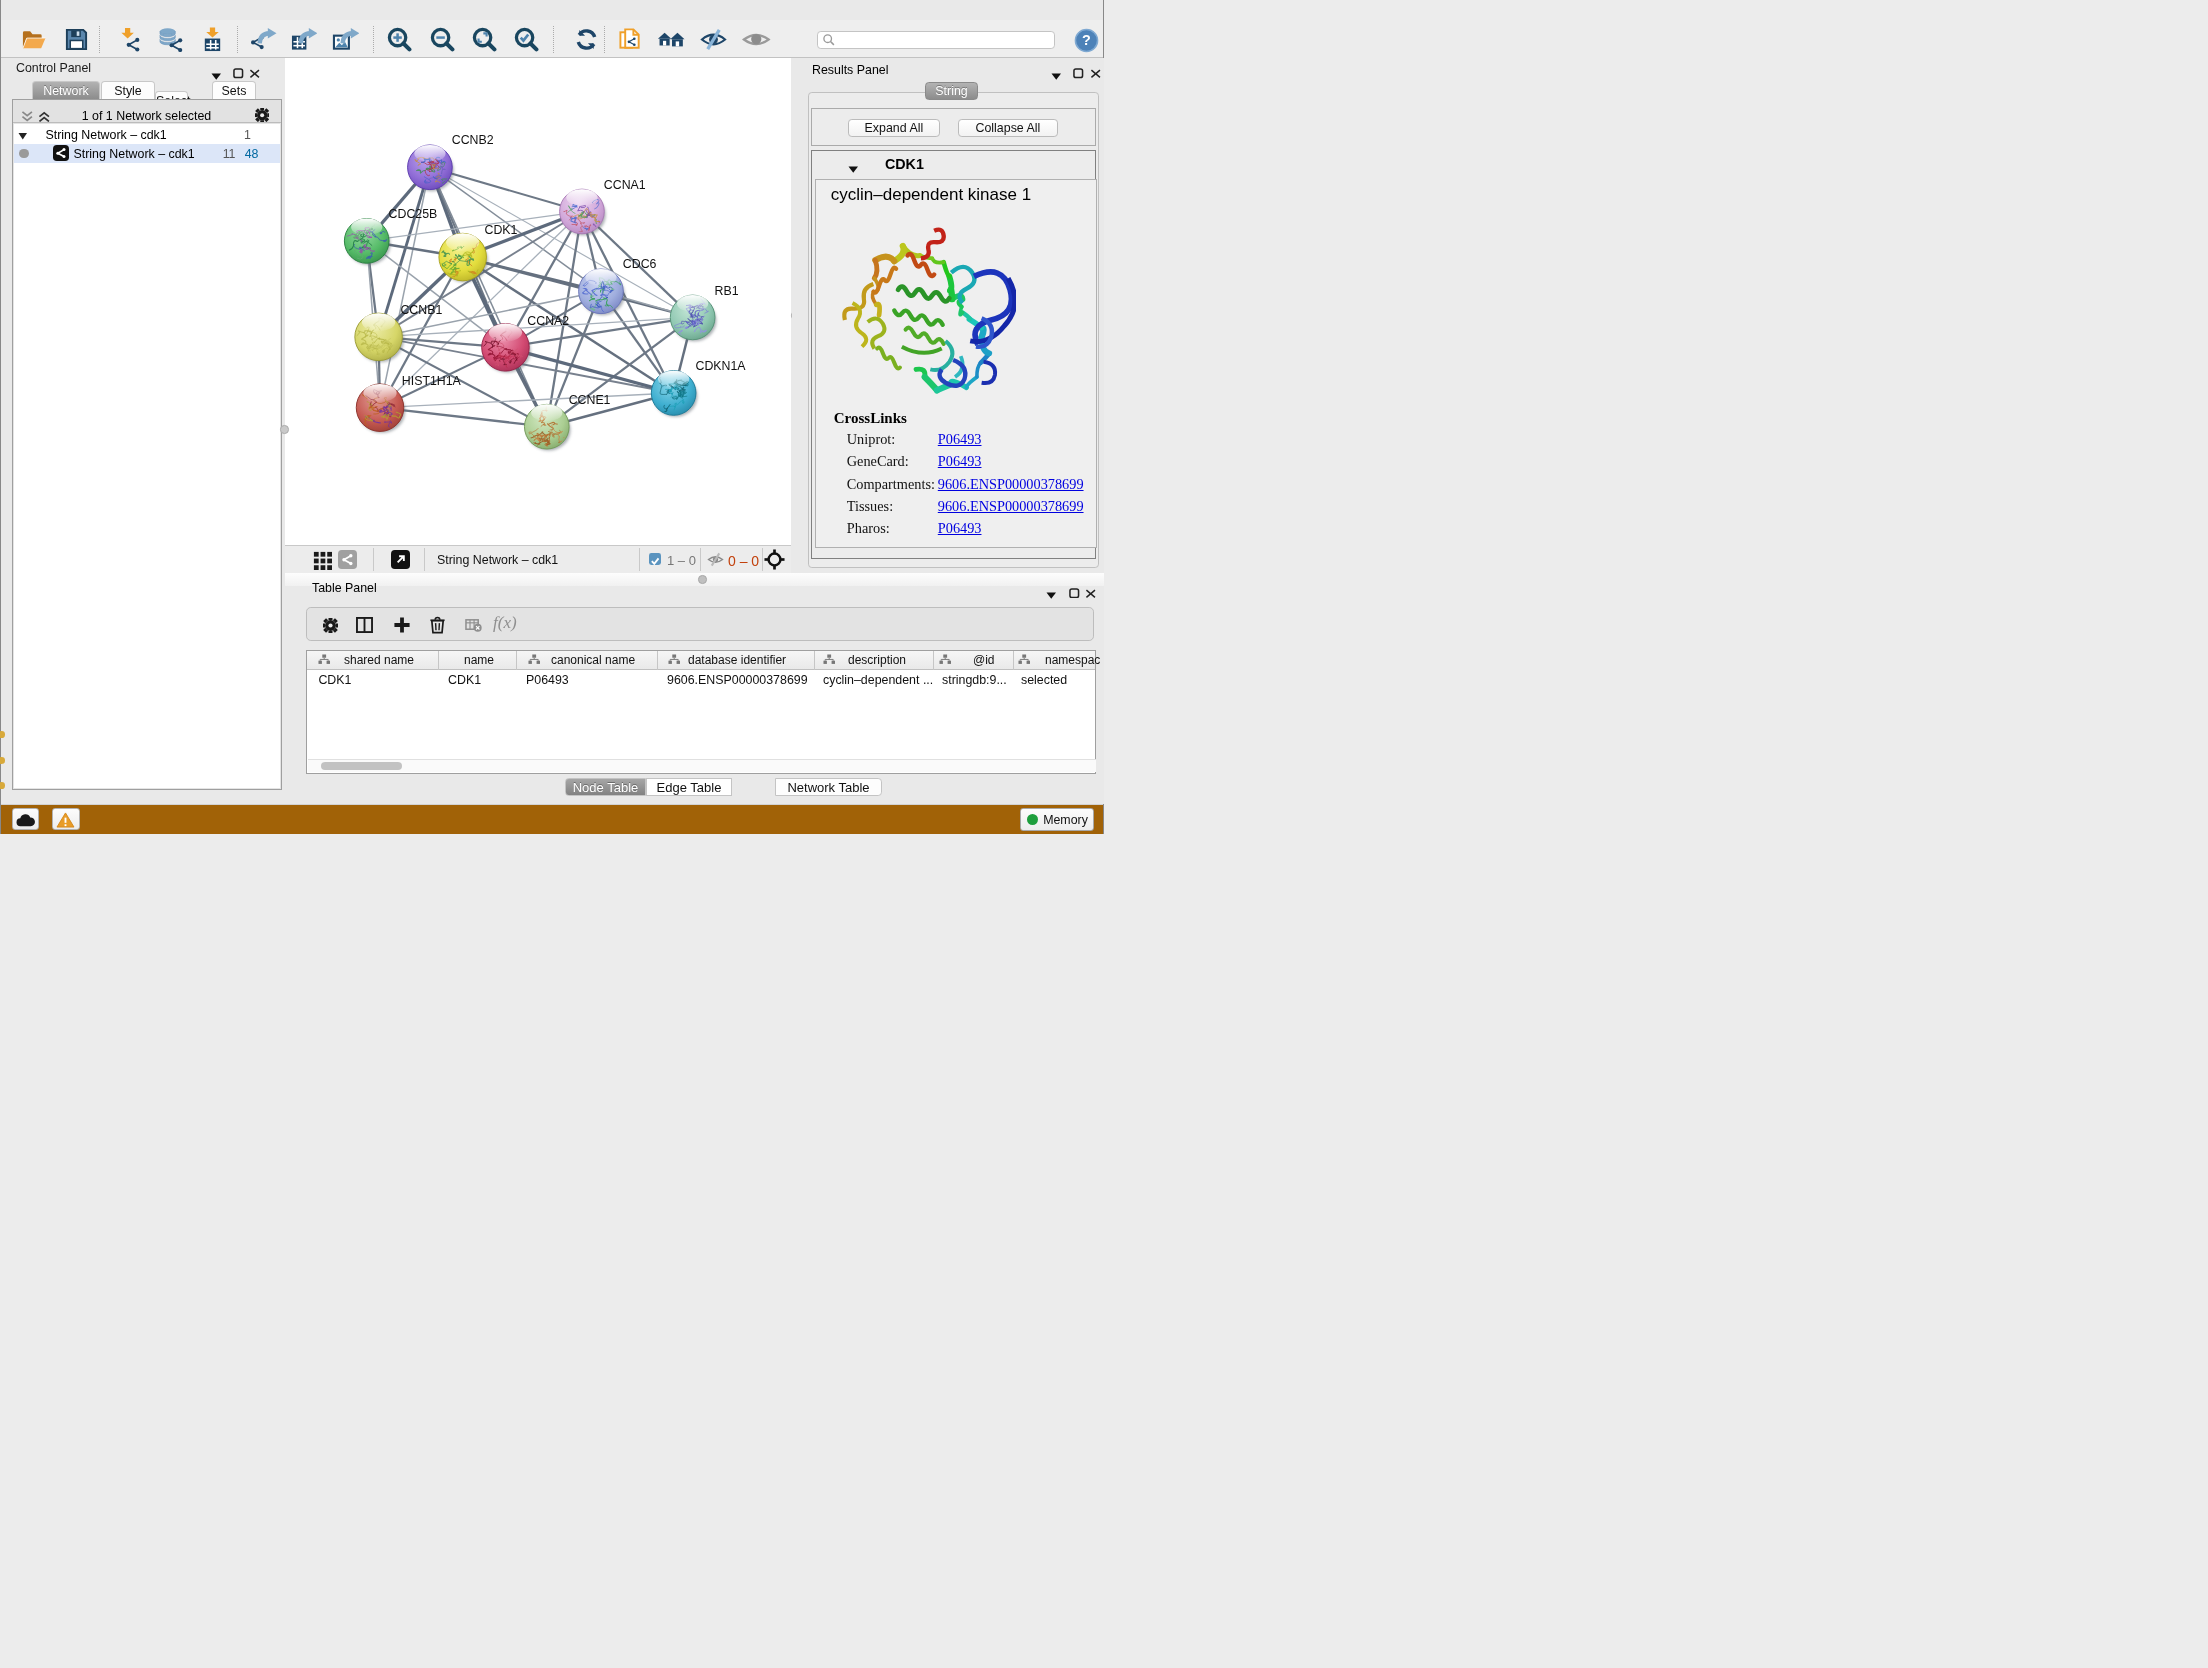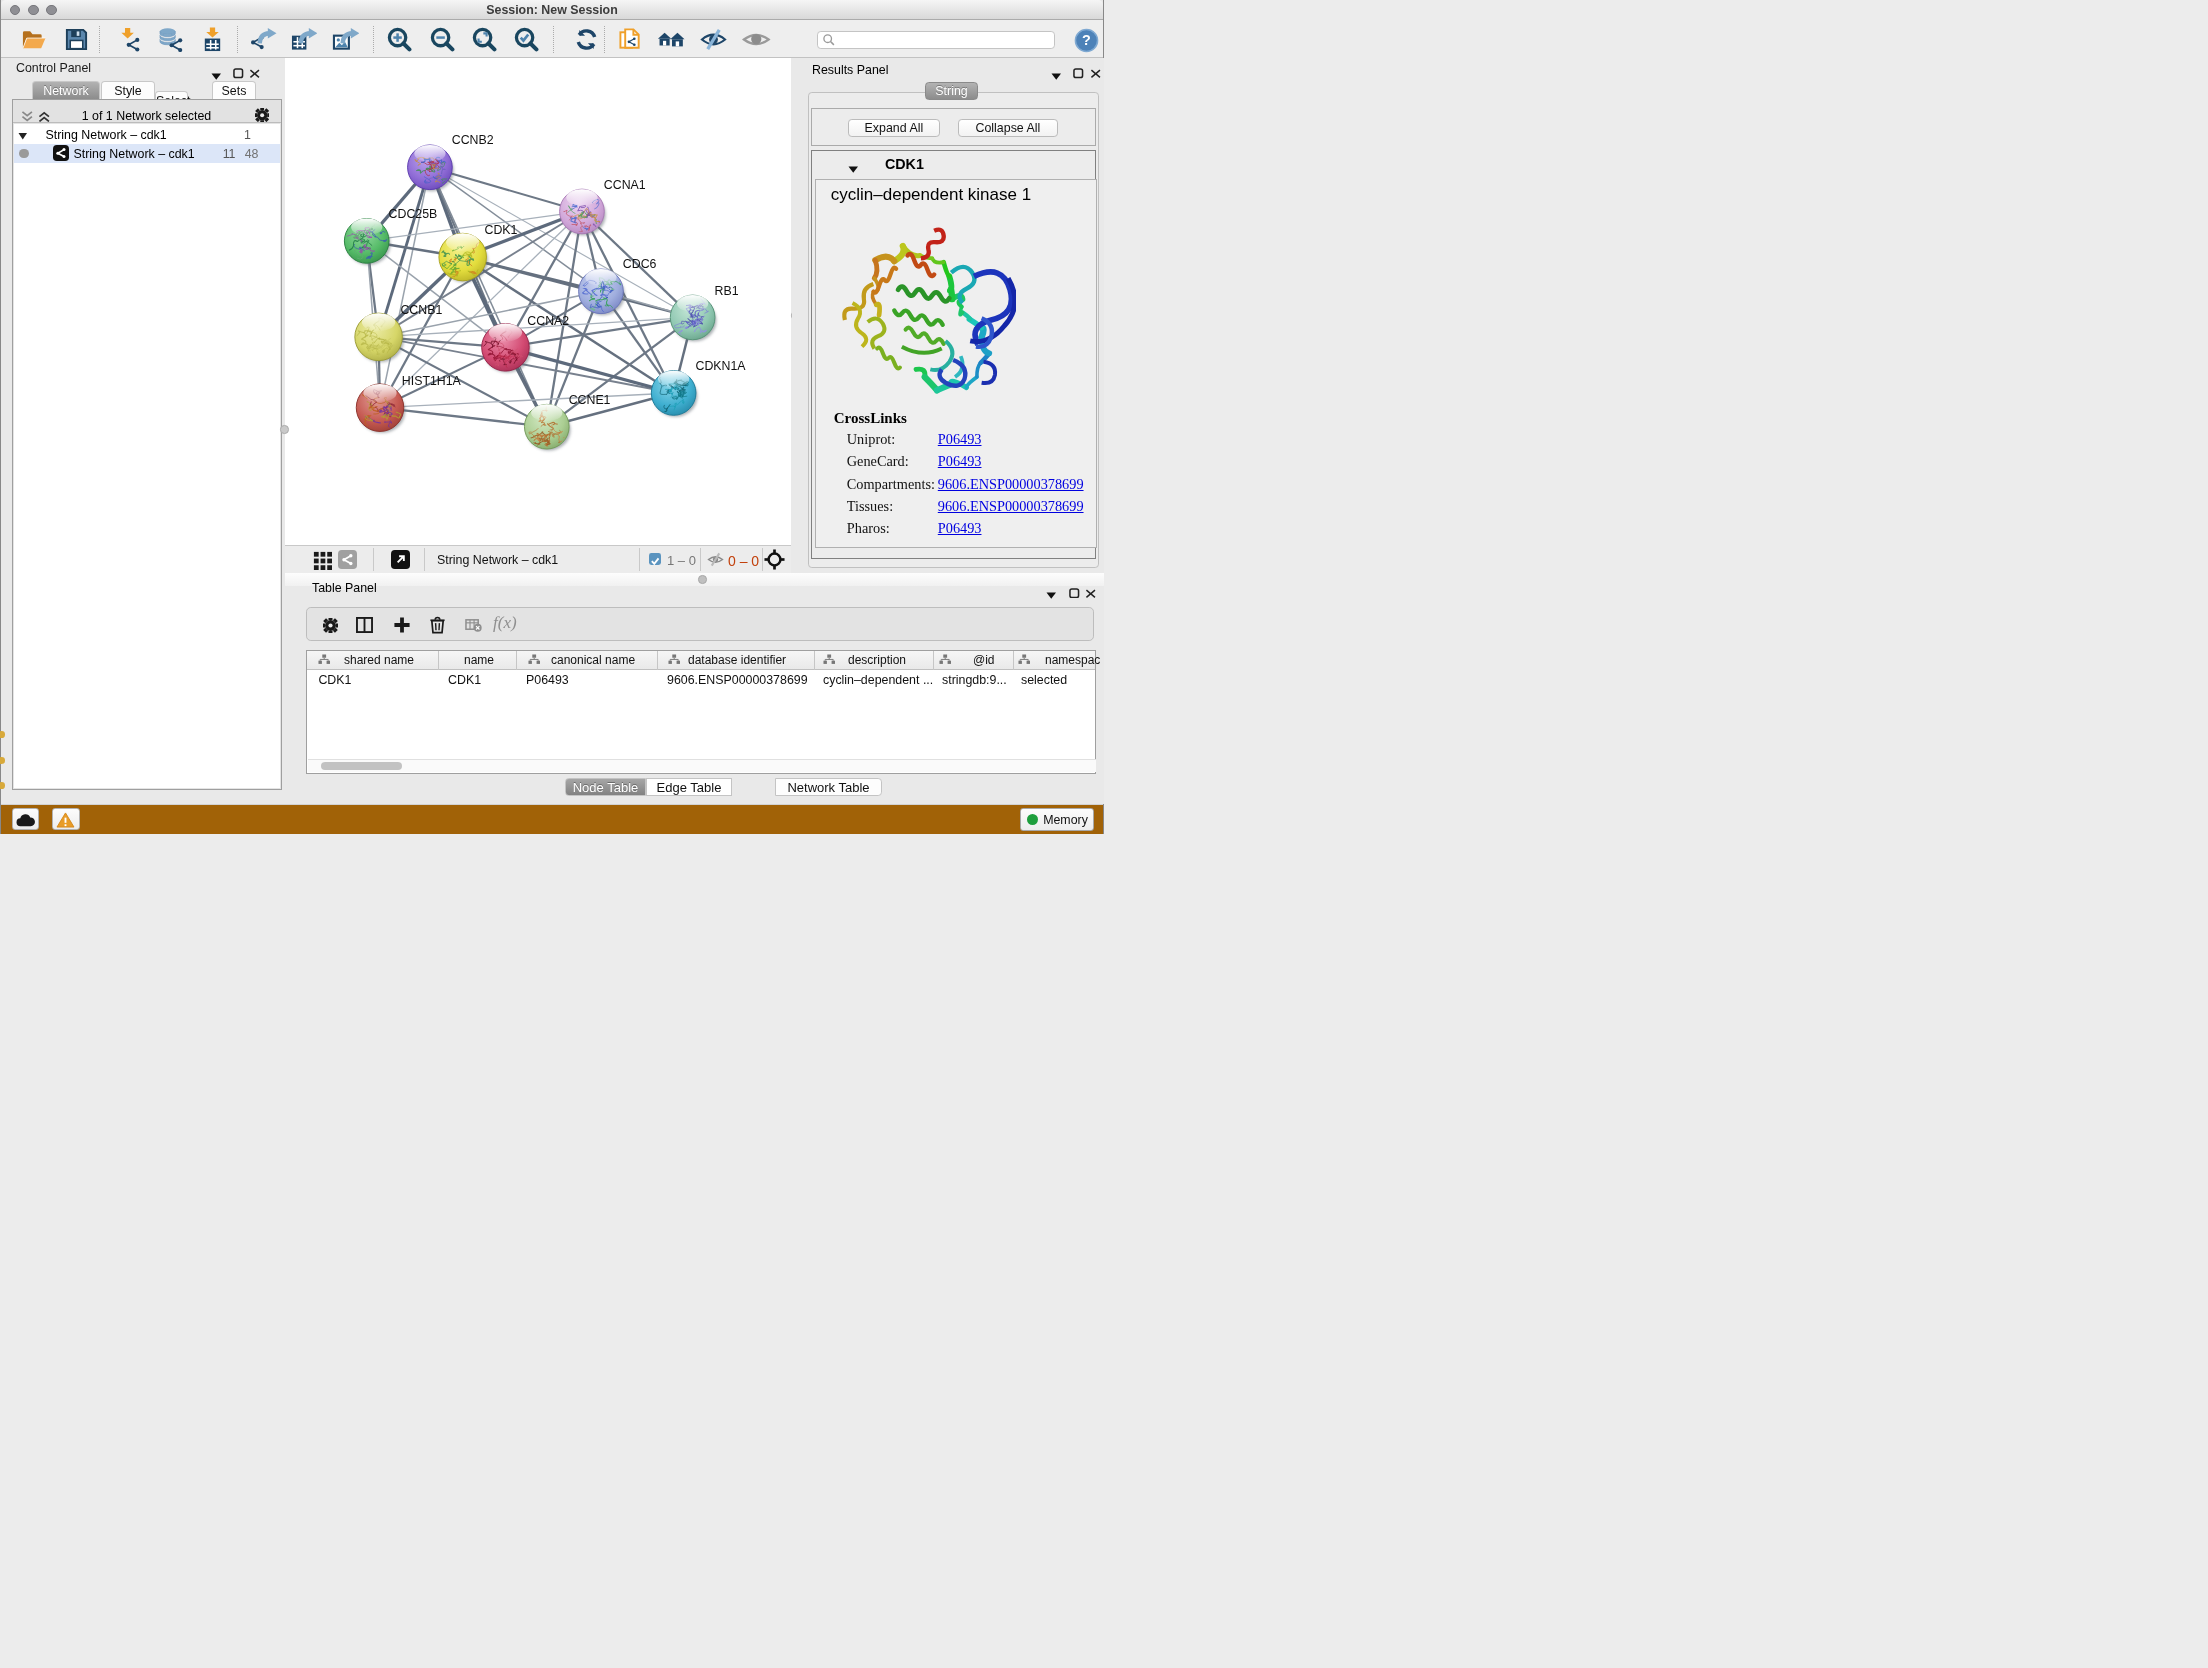--- a/index.html
+++ b/index.html
@@ -55,26 +55,20 @@
 #tp-thumb { position:absolute; left:13.3px; top:1.9px; width:81px; height:8.6px; background:#c2c2c2; border-radius:4.8px; }
 .btab { position:absolute; top:192px; height:18px; font-size:13px; text-align:center; line-height:17px; background:#fdfdfd; border:1px solid #c4c4c4; color:#111; }
 .btabsel { background:linear-gradient(#a6a6a6,#828282); color:#fff; text-shadow:0 -1px 0 #6a6a6a; }
 
 
 #status { position:absolute; left:0; top:804px; width:100%; height:30px; background:#a16207; border-top:1px solid #d2d2d2; }
 .sbtn { position:absolute; top:2.9px; width:27.6px; height:22px; background:linear-gradient(#fcfcfc,#ededed); border:1px solid #b2b2b2; border-radius:2.9px; text-align:center; }
 #memory { position:absolute; right:8.6px; top:2.9px; width:74px; height:23px; background:linear-gradient(#fcfcfc,#ededed); border:1px solid #a8a8a8; border-radius:2.9px; font-size:12.4px; color:#111; line-height:22px; text-align:center; }
 </style></head><body>
 <div id="win">
-    <div id="titlebar">
-      <div class="tl" style="left:8.6px"></div>
-      <div class="tl" style="left:27px"></div>
-      <div class="tl" style="left:45px"></div>
-      <div id="title">Session: New Session</div>
-    </div>
     <div id="toolbar">
       <div class="tbi" style="left:19px;top:6.7px"><svg width="27" height="25" viewBox="0 0 28 26" style="">
           <path d="M3 22 L3 6 q0-1.5 1.5-1.5 h6 l2.5 3 h8 q1.5 0 1.5 1.5 v3 h-16 z" fill="#b5701d"></path>
           <path d="M3 22 L7 11.5 h19.5 L22 22 z" fill="#f3a94d"></path>
           <path d="M3 22 L7 11.5 h19.5" fill="none" stroke="#fff" stroke-width="0.8"></path>
         </svg></div>
       <div class="tbi" style="left:63px;top:6.7px"><svg width="25" height="25" viewBox="0 0 26 26" style="">
           <path d="M3 3 h17 l3 3 v17 h-20 z" fill="#5b87ad" stroke="#1d3f5a" stroke-width="2"></path>
           <rect x="7.5" y="3.5" width="10" height="7" fill="#1d3f5a"></rect>
           <rect x="13.2" y="4.6" width="2.8" height="4.6" fill="#cfe0ee"></rect>
@@ -251,21 +245,21 @@
             <span style="position:absolute;left:5.7px;top:4.8px;width:9.5px;height:9.5px;border-radius:50%;background:#9a9a9a;"></span>
             <span style="position:absolute;left:39px;top:1px;width:16px;height:16px;border-radius:3.8px;background:#111;"><svg width="16" height="16" viewBox="0 0 17 17" style="">
                 <line x1="11.7" y1="4.9" x2="5.1" y2="8.7" stroke="#fff" stroke-width="1.8"></line>
                 <line x1="5.1" y1="8.7" x2="11.7" y2="12.3" stroke="#fff" stroke-width="1.8"></line>
                 <circle cx="11.7" cy="4.9" r="1.6" fill="#fff"></circle>
                 <circle cx="5.1" cy="8.7" r="1.6" fill="#fff"></circle>
                 <circle cx="11.7" cy="12.3" r="1.6" fill="#fff"></circle>
               </svg></span>
             <span style="position:absolute;left:60px;top:2.9px;">String Network – cdk1</span>
             <span style="position:absolute;right:44px;top:2.9px;color:#555;">11</span>
-            <span style="position:absolute;right:21px;top:2.9px;color:#737373;">48</span>
+            <span style="position:absolute;right:21px;top:2.9px;color:#0369a1;">48</span>
           </div>
         </div>
       </div>
     </div>
     <div id="canvas"><svg width="506" height="487" viewBox="0 0 531.5 512.5" font-family="Liberation Sans">
         <defs>
           <radialGradient id="ng0" cx="0.42" cy="0.32" r="0.85">
             <stop offset="0" stop-color="#bda4ec"></stop>
             <stop offset="0.55" stop-color="#8f6cd6"></stop>
             <stop offset="1" stop-color="#5b3aae"></stop>

